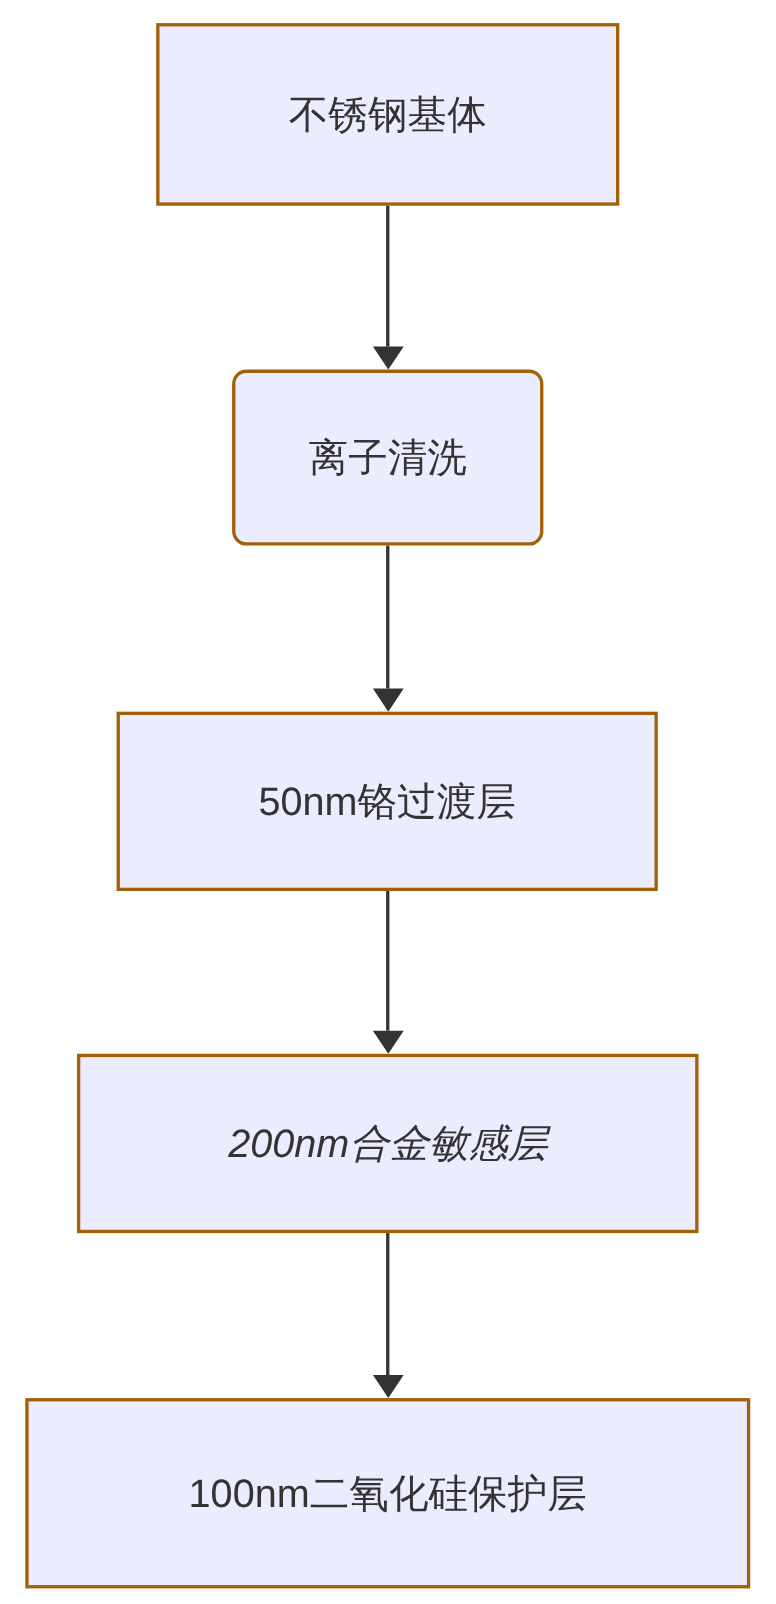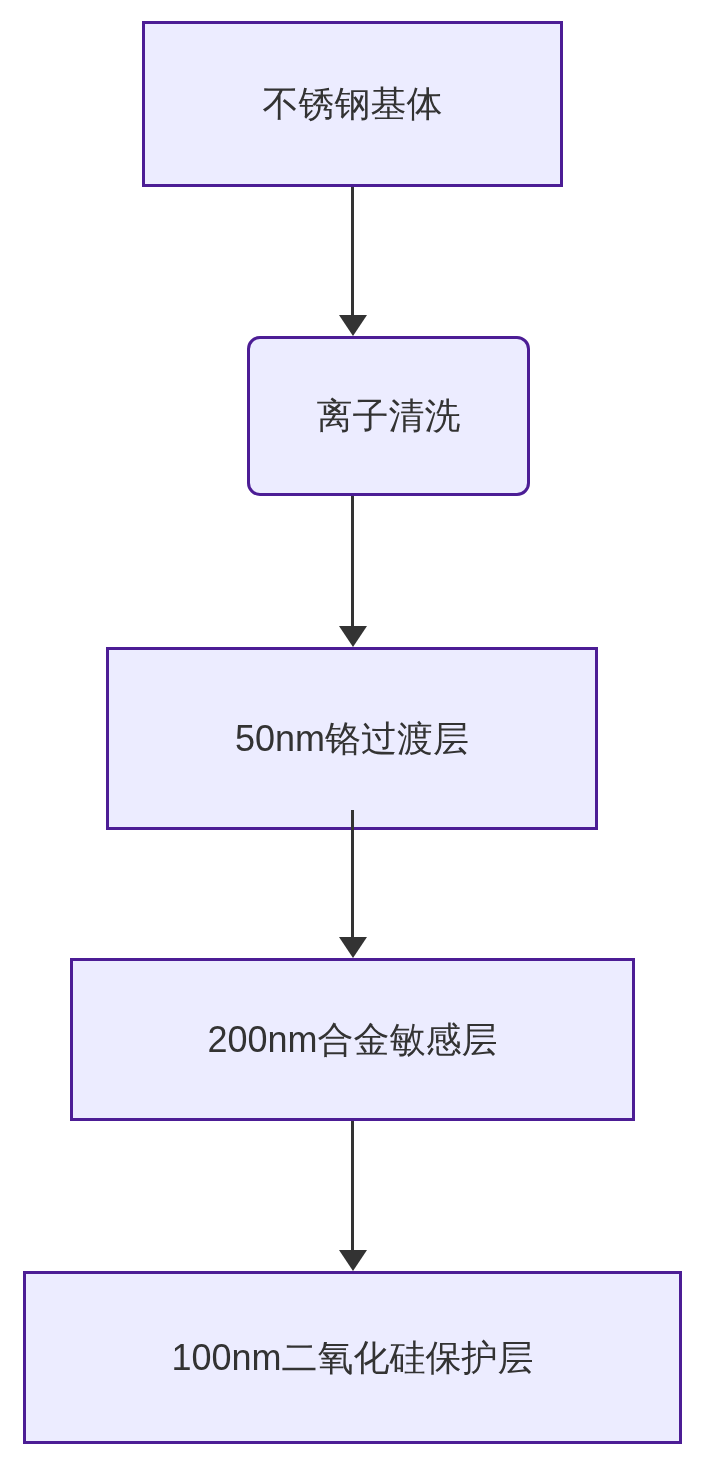--- a/index.html
+++ b/index.html
@@ -12,32 +12,31 @@
     width: 705px;
     height: 1458px;
     background: #ffffff;
     font-family: "Liberation Sans", "DejaVu Sans", sans-serif;
     overflow: hidden;
   }
   .node {
     position: absolute;
     box-sizing: border-box;
     background: #ECECFF;
-    border: 3px solid #4c1d95;
+    border: 3px solid #a16207;
     color: #333333;
     font-size: 36px;
     display: flex;
     align-items: center;
     justify-content: center;
     text-align: center;
     line-height: 1.2;
   }
   .node.rounded {
     border-radius: 13px;
-    margin-left: 36px;
   }
   .node-label {
     display: block;
     padding: 0 10px;
     white-space: nowrap;
   }
   .edge {
     position: absolute;
     left: 338px;
     width: 29px;
@@ -53,22 +52,22 @@
   .edge .head {
     width: 0;
     height: 0;
     border-left: 14px solid transparent;
     border-right: 14px solid transparent;
     border-top: 21px solid #333333;
   }
   
   .n0 { left: 142px; top: 21px;   width: 421px; height: 166px; }
   .n1 { left: 211px; top: 336px;  width: 283px; height: 160px; }
-  .n2 { left: 106px; top: 647px;  width: 492px; height: 183px; }
-  .n3 { left: 70px;  top: 958px;  width: 565px; height: 163px; }
+  .n2 { left: 106px; top: 647px;  width: 492px; height: 163px; }
+  .n3 { left: 70px;  top: 958px;  width: 565px; height: 163px; font-style: italic; }
   .n4 { left: 23px;  top: 1271px; width: 659px; height: 173px; }
   
   .e0 { top: 187px;  height: 149px; }
   .e1 { top: 496px;  height: 151px; }
   .e2 { top: 810px;  height: 148px; }
   .e3 { top: 1121px; height: 150px; }
 </style>
 </head>
 <body>
 

